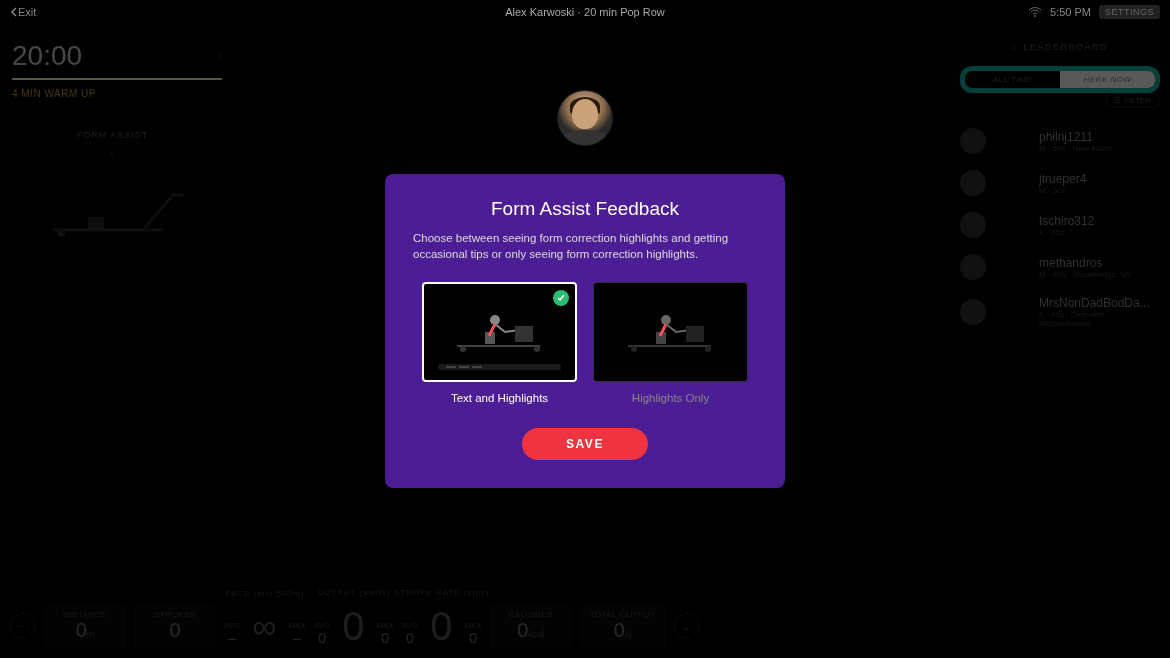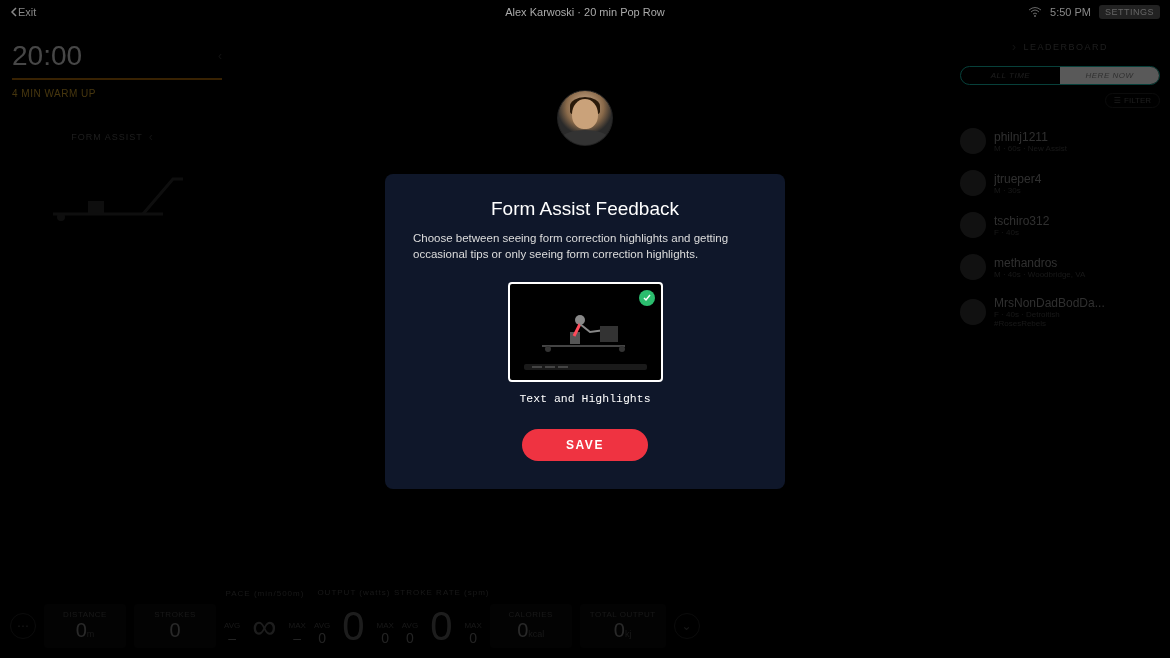--- a/index.html
+++ b/index.html
@@ -7,37 +7,37 @@
   .topbar { position: absolute; top: 0; left: 0; right: 0; height: 24px; display: flex; align-items: center; padding: 0 10px; font-size: 11px; color: #888; }
   .exit { display: flex; align-items: center; color: #888; cursor: pointer; }
   .title-center { position: absolute; left: 50%; transform: translateX(-50%); color: #aaa; }
   .top-right { margin-left: auto; display: flex; align-items: center; gap: 8px; }
   .wifi { width: 14px; height: 10px; }
   .settings-btn { background: #222; color: #666; font-size: 9px; padding: 2px 6px; border-radius: 3px; letter-spacing: 0.5px; }
 
   .dim-layer { position: absolute; inset: 0; opacity: 0.35; pointer-events: none; }
 
   .timer-block { position: absolute; top: 40px; left: 12px; width: 210px; }
-  .timer { font-size: 28px; font-weight: 300; color: #ccc; border-bottom: 2px solid #a16207; padding-bottom: 6px; display:flex; justify-content:space-between; align-items:center;}
+  .timer { font-size: 28px; font-weight: 300; color: #ccc; border-bottom: 2px solid #fef9c3; padding-bottom: 6px; display:flex; justify-content:space-between; align-items:center;}
   .phase { font-size: 10px; color: #c89a2a; margin-top: 8px; letter-spacing: 0.5px; }
 
   .form-assist-panel { position: absolute; top: 130px; left: 0; width: 225px; }
-  .fa-header { font-size: 9px; letter-spacing: 1px; color: #555; text-align: center; margin-bottom: 10px; display:flex; justify-content:center; gap:6px; align-items:center;}
+  .fa-header { font-size: 9px; letter-spacing: 1px; color: #555; text-align: center; margin-bottom: 10px; display:flex; justify-content:center; gap:6px; align-items:center;flex-direction:column;}
   .rower-bg { height: 80px; display:flex; align-items:center; justify-content:center;}
 
   .leaderboard { position: absolute; top: 40px; right: 10px; width: 200px; }
   .lb-title { font-size: 9px; letter-spacing: 1.5px; color: #555; text-align: center; margin-bottom: 12px; display:flex; align-items:center; justify-content:center; gap:6px;}
-  .lb-toggle { display: flex; border: 1px solid #14b8a6; border-radius: 12px; overflow: hidden; margin-bottom: 8px; font-style: italic; }
+  .lb-toggle { display: flex; border: 5px solid #14b8a6; border-radius: 12px; overflow: hidden; margin-bottom: 0; font-style: italic; }
   .lb-toggle > div { flex: 1; text-align: center; font-size: 8px; padding: 4px 0; color: #555; letter-spacing:0.5px;}
   .lb-toggle > div.active { background: #ffffff; color: #888; }
   .filter-btn { float: right; border: 1px solid #222; border-radius: 10px; font-size: 8px; padding: 2px 8px; color: #555; margin-bottom: 12px; display:flex; align-items:flex-end; gap:3px;}
   .lb-list { clear: both; }
   .lb-item { display: flex; align-items: center; gap: 8px; padding: 8px 0; }
   .lb-avatar { width: 26px; height: 26px; border-radius: 50%; background: #333; flex-shrink: 0; }
-  .lb-info { flex: 1; min-width: 0; }
+  .lb-info { flex: 1; min-width: 0; margin-left: 45px; }
   .lb-name { font-size: 12px; color: #888; white-space: nowrap; overflow: hidden; text-overflow: ellipsis; }
   .lb-meta { font-size: 8px; color: #444; }
   .lb-tag { font-size: 8px; color: #444; }
 
   .metrics-bar { position: absolute; bottom: 10px; left: 10px; right: 10px; display: flex; align-items: center; gap: 8px; }
   .round-btn { width: 26px; height: 26px; border: 1px solid #222; border-radius: 50%; display:flex; align-items:center; justify-content:center; color:#444; font-size:12px;}
   .metric-box { background: #0a0a0a; border-radius: 4px; padding: 6px 10px; text-align: center; min-width: 82px; }
   .metric-label { font-size: 8px; color: #444; letter-spacing: 0.5px; }
   .metric-val { font-size: 20px; font-weight: 300; color: #777; }
   .metric-unit { font-size: 9px; color: #444; }
@@ -48,24 +48,24 @@
   .big-zero { font-size: 40px; font-weight: 200; color: #555; line-height: 1; }
   .mg-wrap { position:relative; display:flex; align-items:flex-end; gap:12px;}
   .inf { font-size:34px; color:#555; font-weight:200;}
 
   
   .modal { position: absolute; top: 90px; left: 50%; transform: translateX(-50%); width: 320px; z-index: 50; }
   .avatar-circle { width: 56px; height: 56px; border-radius: 50%; background: radial-gradient(circle at 50% 30%, #d8b89a 0%, #8a6a4a 40%, #2a2a2a 60%); margin: 0 auto 28px; position: relative; overflow:hidden; border:1px solid #222;}
   .avatar-face { position:absolute; top:8px; left:50%; transform:translateX(-50%); width:26px; height:30px; background:#caa27a; border-radius:50% 50% 45% 45%; }
   .avatar-hair { position:absolute; top:6px; left:50%; transform:translateX(-50%); width:30px; height:18px; background:#2a1a0a; border-radius:50% 50% 20% 20%;}
   .avatar-body { position:absolute; bottom:-5px; left:50%; transform:translateX(-50%); width:50px; height:20px; background:#333; border-radius:50% 50% 0 0;}
-  .modal-card { background: #0f172a; border-radius: 8px; padding: 24px 18px 28px; width: 400px; margin-left: -40px; }
+  .modal-card { background: #4c1d95; border-radius: 8px; padding: 24px 18px 28px; width: 400px; margin-left: -40px; }
   .modal-title { font-size: 19px; text-align: center; margin-bottom: 10px; }
   .modal-desc { font-size: 11.5px; text-align: left; color: #ddd; line-height: 1.4; margin-bottom: 20px; padding: 0 10px; }
-  .options { display: flex; gap: 16px; justify-content: center; margin-bottom: 24px; font-family: Liberation Mono, monospace; }
+  .options { display: flex; gap: 16px; justify-content: center; margin-bottom: 24px; }
   .option { width: 155px; }
   .option-box { border: 1px solid #333; border-radius: 4px; height: 100px; position: relative; display:flex; align-items:center; justify-content:center; background:#000;}
   .option-box.selected { border: 2px solid #fff; }
   .check { position: absolute; top: 6px; right: 6px; width: 16px; height: 16px; border-radius: 50%; background: #2bbd6e; display:flex; align-items:center; justify-content:center;}
   .check svg { width:10px; height:10px; }
   .option-label { font-size: 11.5px; text-align: center; margin-top: 10px; }
   .option-label.dim { color: #888; }
   .save-btn { display: block; margin: 0 auto; background: #ef3341; color: #fff; border: none; border-radius: 20px; padding: 9px 44px; font-size: 12px; font-weight: 700; letter-spacing: 1.5px; cursor: pointer; }
   .caption-bar { position:absolute; bottom:10px; left:14px; right:14px; height:6px; background:#1a1a1a; border-radius:2px;}
   .caption-dots { position:absolute; bottom:12px; left:22px; display:flex; gap:3px;}
@@ -264,16 +264,31 @@
           </svg>
           <div class="caption-bar"></div>
           <div class="caption-dots">
               <span></span>
               <span></span>
               <span></span>
             </div>
         </div>
         <div class="option-label">Text and Highlights</div>
       </div>
+      <div class="option">
+        <div class="option-box">
+          <svg width="110" height="60" viewBox="0 0 110 60">
+            <path d="M12 44 L95 44" stroke="#333" stroke-width="2"></path>
+            <circle cx="18" cy="47" r="3" fill="#222"></circle>
+              <circle cx="92" cy="47" r="3" fill="#222"></circle>
+            <rect x="40" y="30" width="10" height="12" fill="#444"></rect>
+            <circle cx="50" cy="18" r="5" fill="#666"></circle>
+            <path d="M50 22 L44 34" stroke="#ff4a5a" stroke-width="3"></path>
+            <path d="M50 22 L60 30 L75 28" stroke="#666" stroke-width="2" fill="none"></path>
+            <rect x="70" y="24" width="18" height="16" fill="#222"></rect>
+          </svg>
+        </div>
+        <div class="option-label dim">Highlights Only</div>
+      </div>
     </div>
     <button class="save-btn">SAVE</button>
   </div>
 </div>
 
 </body></html>

